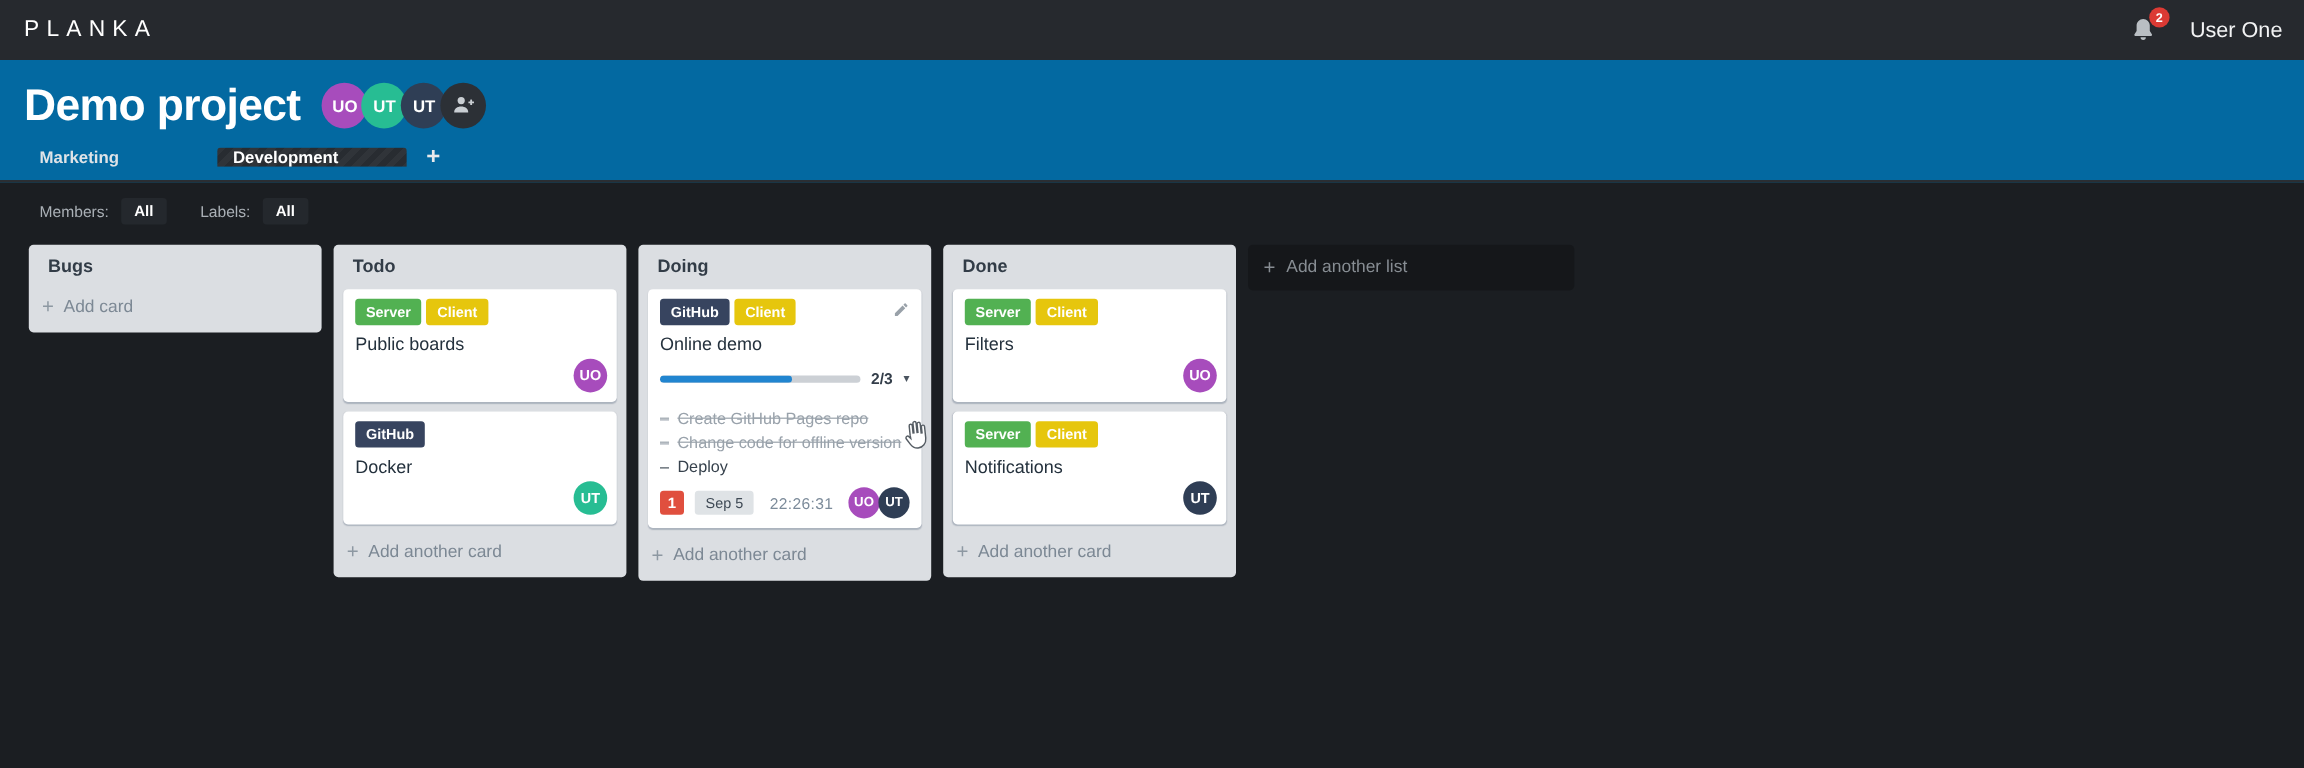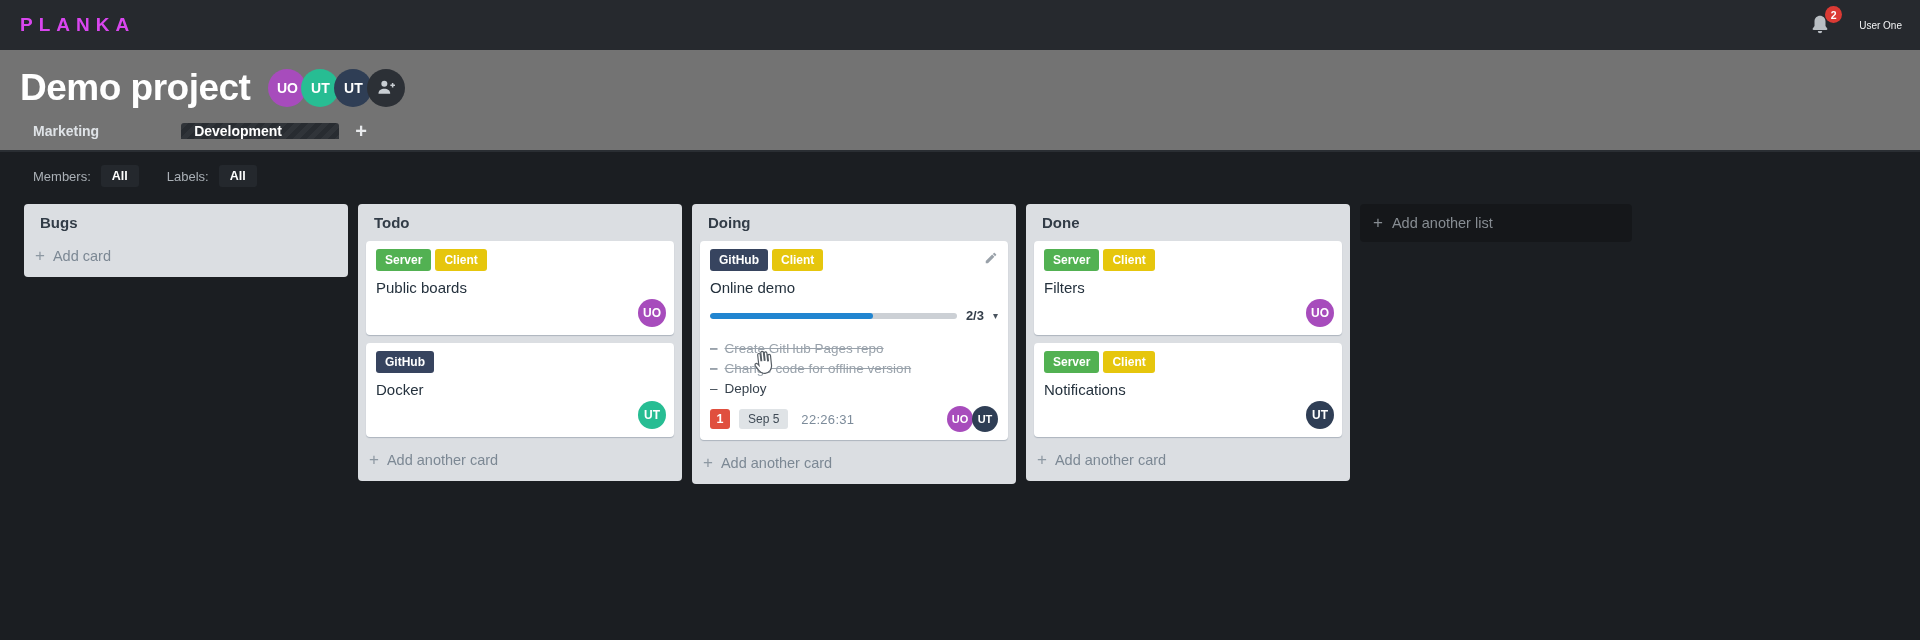--- a/index.html
+++ b/index.html
@@ -5,29 +5,29 @@
   * { box-sizing: border-box; }
   html,body { margin:0; padding:0; }
   body {
     width:1920px; height:640px; overflow:hidden;
     background:#1b1e22; color:#fff;
     font-family:"Liberation Sans","DejaVu Sans",sans-serif;
     position:relative;
   }
   
   .header { height:50px; background:#26292e; display:flex; align-items:center; padding:0 18px 0 20px; }
-  .logo { font-size:19px; font-weight:bold; letter-spacing:6px; color:#d946ef; }
+  .logo { font-size:19px; font-weight:normal; letter-spacing:6px; color:#ffffff; }
   .header-right { margin-left:auto; display:flex; align-items:center; gap:26px; }
   .bell-wrap { position:relative; width:24px; height:24px; cursor:pointer; }
   .notif-count { position:absolute; top:-7px; right:-9px; min-width:17px; height:17px; border-radius:50%;
     font-size:10.5px; font-weight:bold; display:flex; align-items:center; justify-content:center; padding:0 2px; color:#fff; }
-  .user-name { font-size:10px; color:#f2f3f4; cursor:pointer; }
+  .user-name { font-size:18px; color:#f2f3f4; cursor:pointer; }
 
   
-  .band { background:#737373; border-bottom:2px solid #2a2e33; }
+  .band { background:#0369a1; border-bottom:2px solid #2a2e33; }
   .project-row { display:flex; align-items:center; padding:12px 0 0 20px; height:62px; }
   .project-title { font-size:37px; font-weight:bold; letter-spacing:-0.5px; line-height:1; }
   .avatars { display:flex; margin-left:18px; margin-top:2px; }
   .avatar { width:38px; height:38px; border-radius:50%; display:flex; align-items:center; justify-content:center;
     font-size:14px; font-weight:bold; color:#fff; margin-left:-5px; position:relative; }
   .avatar:first-child { margin-left:0; }
   .add-member { background:#2c3036; cursor:pointer; }
 
   .tabs-row { display:flex; align-items:center; height:38px; margin-top:0; }
   .tab { display:flex; align-items:center; padding:0 25px; font-size:14px; font-weight:600; color:#dfe3e7; margin-left:8px; cursor:pointer; }
@@ -37,21 +37,21 @@
   .tab-add { display:flex; align-items:center; padding:0 14px; margin-left:2px; font-size:20px; font-weight:bold; color:#e8eaec; cursor:pointer; }
 
   
   .board { padding-top:12px; }
   .filters { display:flex; align-items:center; padding-left:33px; font-size:13px; color:#aab0b6; height:24px; }
   .filter-label { margin-right:10px; }
   .filter-value { background:#24282d; color:#fff; font-weight:bold; font-size:12.5px; padding:4px 11px; border-radius:3px; cursor:pointer; }
   .filter-gap { width:28px; }
 
   .lists { display:flex; align-items:flex-start; padding:16px 0 0 24px; }
-  .list { width:324px; flex-shrink:0; background:#dbdee2; border-radius:4px; padding:10px 0 6px; margin-right:10px; color:#333b45; }
+  .list { width:244px; flex-shrink:0; background:#dbdee2; border-radius:4px; padding:10px 0 6px; margin-right:10px; color:#333b45; }
   .list-title { font-size:15px; font-weight:bold; padding:0 16px 10px; color:#323c47; cursor:pointer; }
   .cards { padding:0 8px; }
   .card { background:#fff; border-radius:4px; box-shadow:0 1px 1px rgba(9,30,66,0.22); padding:8px 10px; margin-bottom:8px; position:relative; cursor:pointer; }
   .card.simple { padding-bottom:38px; }
   .labels { display:flex; gap:4px; margin-bottom:7px; }
   .label { color:#fff; font-size:12px; font-weight:bold; padding:4px 9px; border-radius:3px; line-height:14px; }
   .card-name { color:#24313d; font-size:15px; line-height:19px; }
   .card-avatars { position:absolute; right:8px; bottom:8px; display:flex; }
   .c-avatar { width:28px; height:28px; border-radius:50%; color:#fff; font-size:12px; font-weight:bold;
     display:flex; align-items:center; justify-content:center; margin-left:-2px; }

